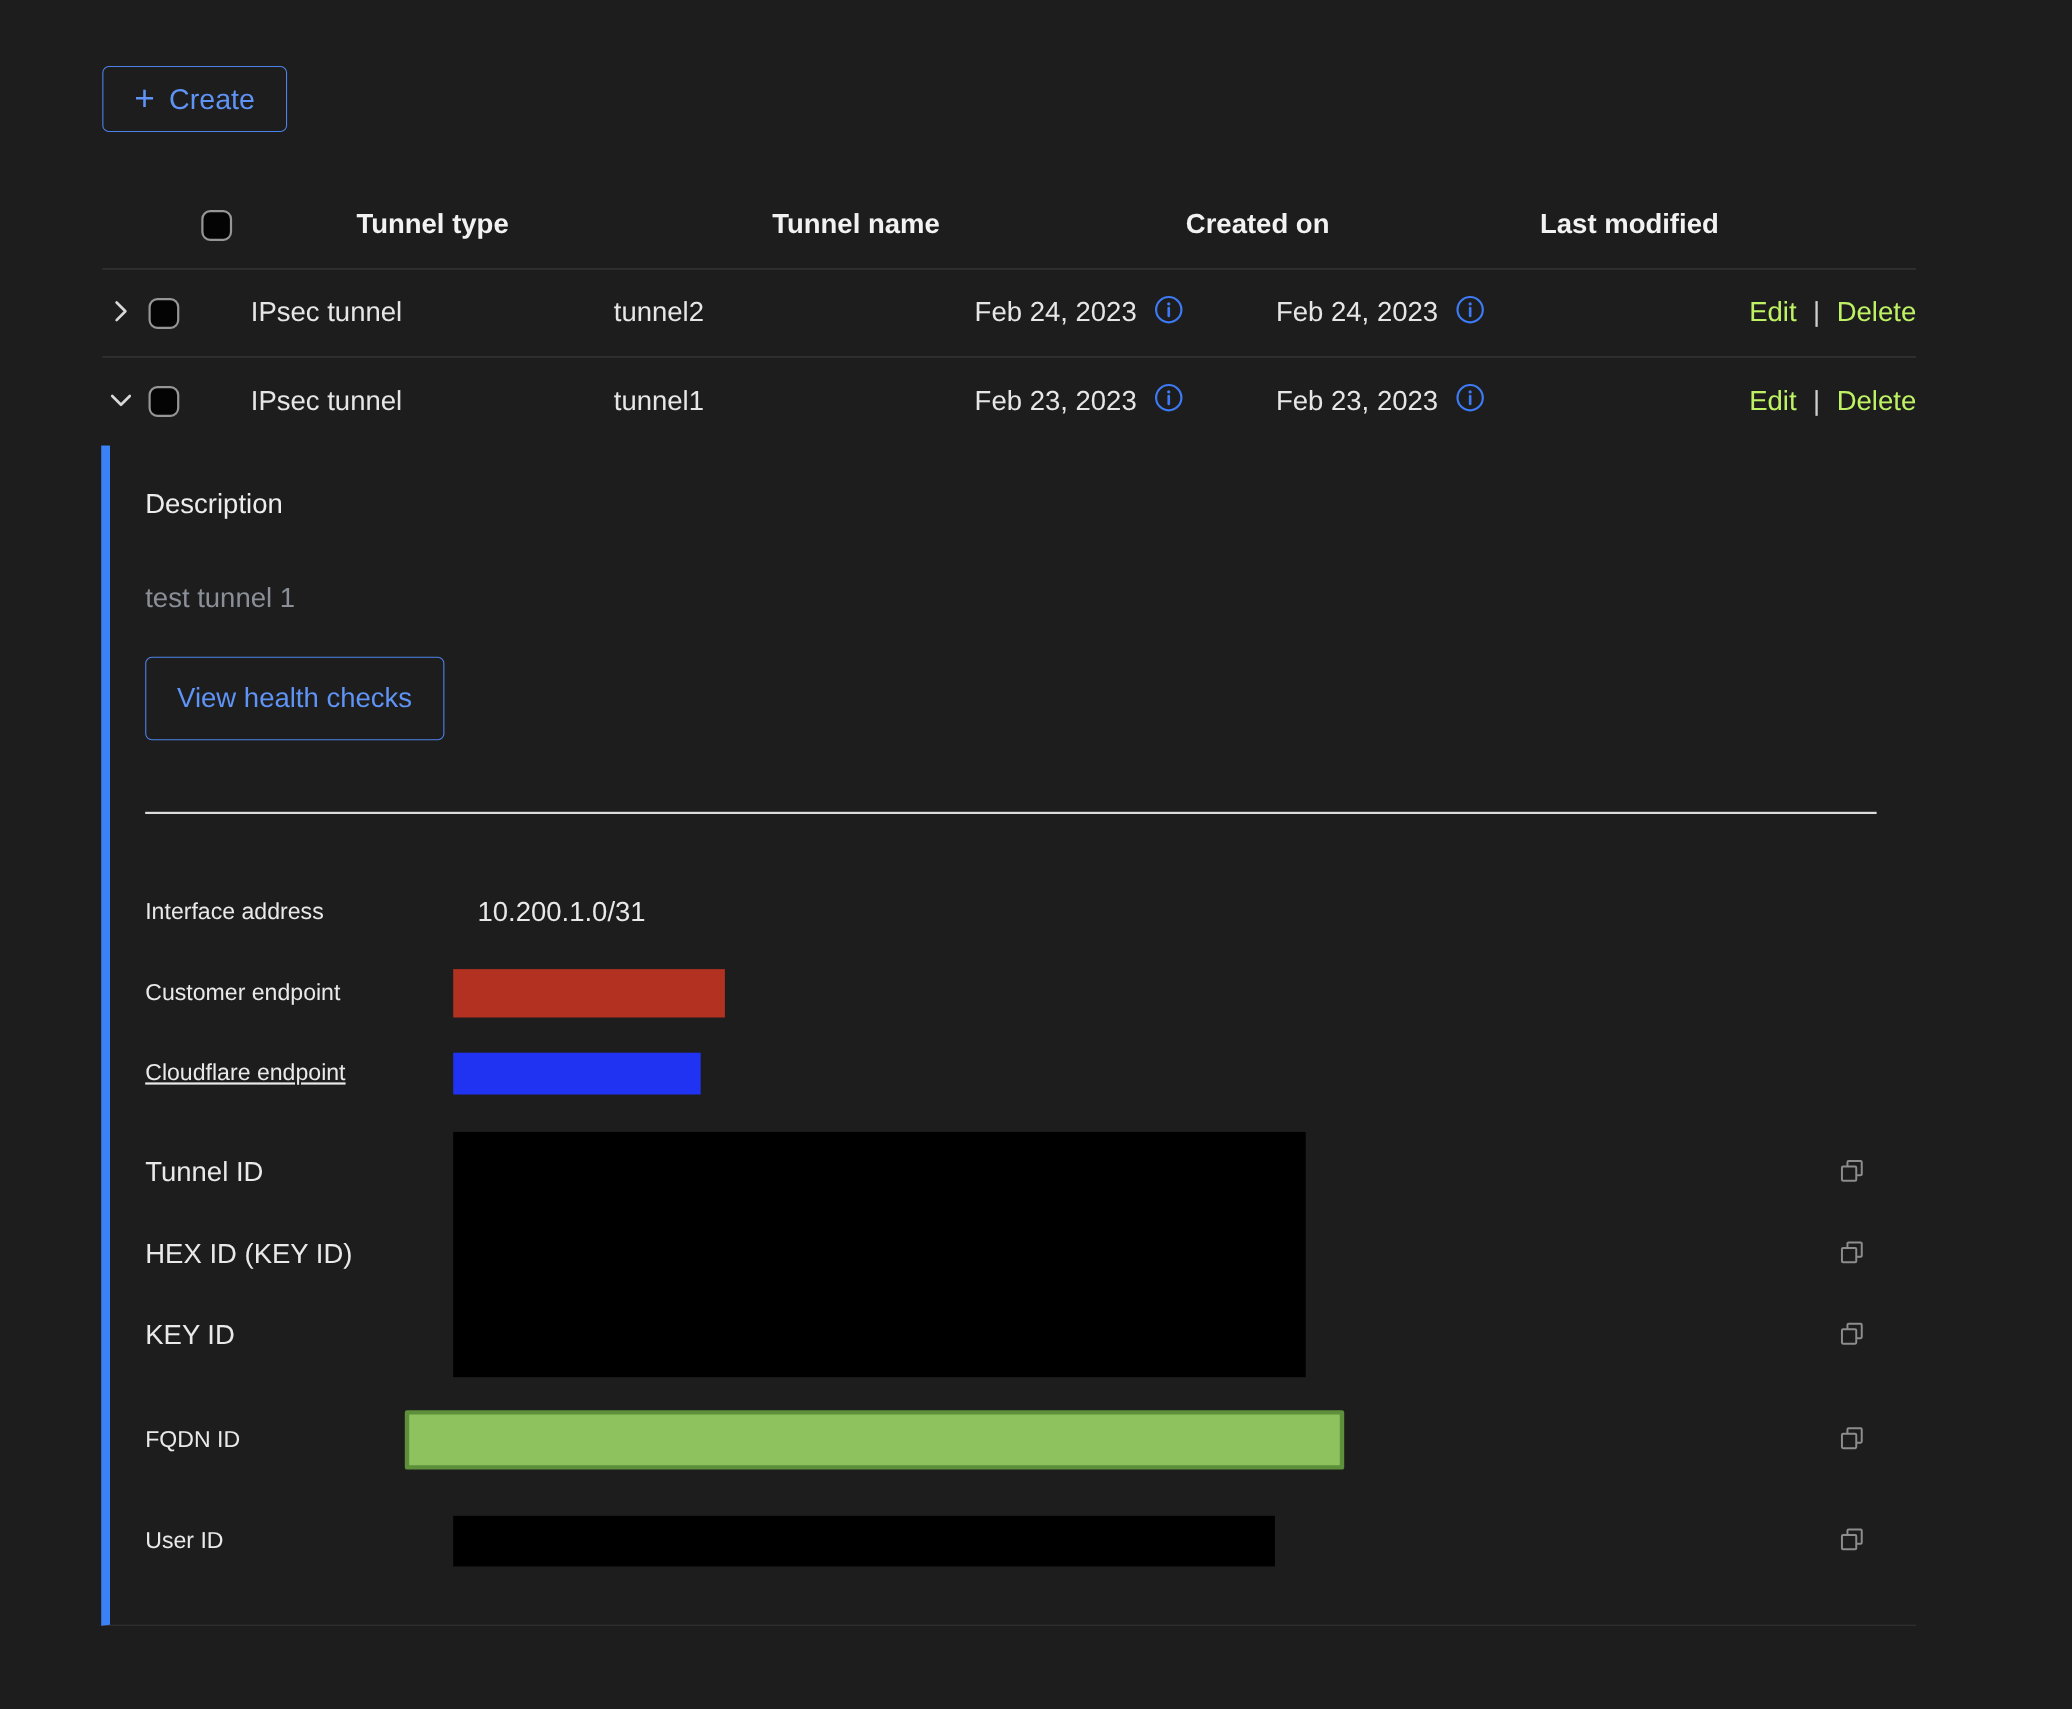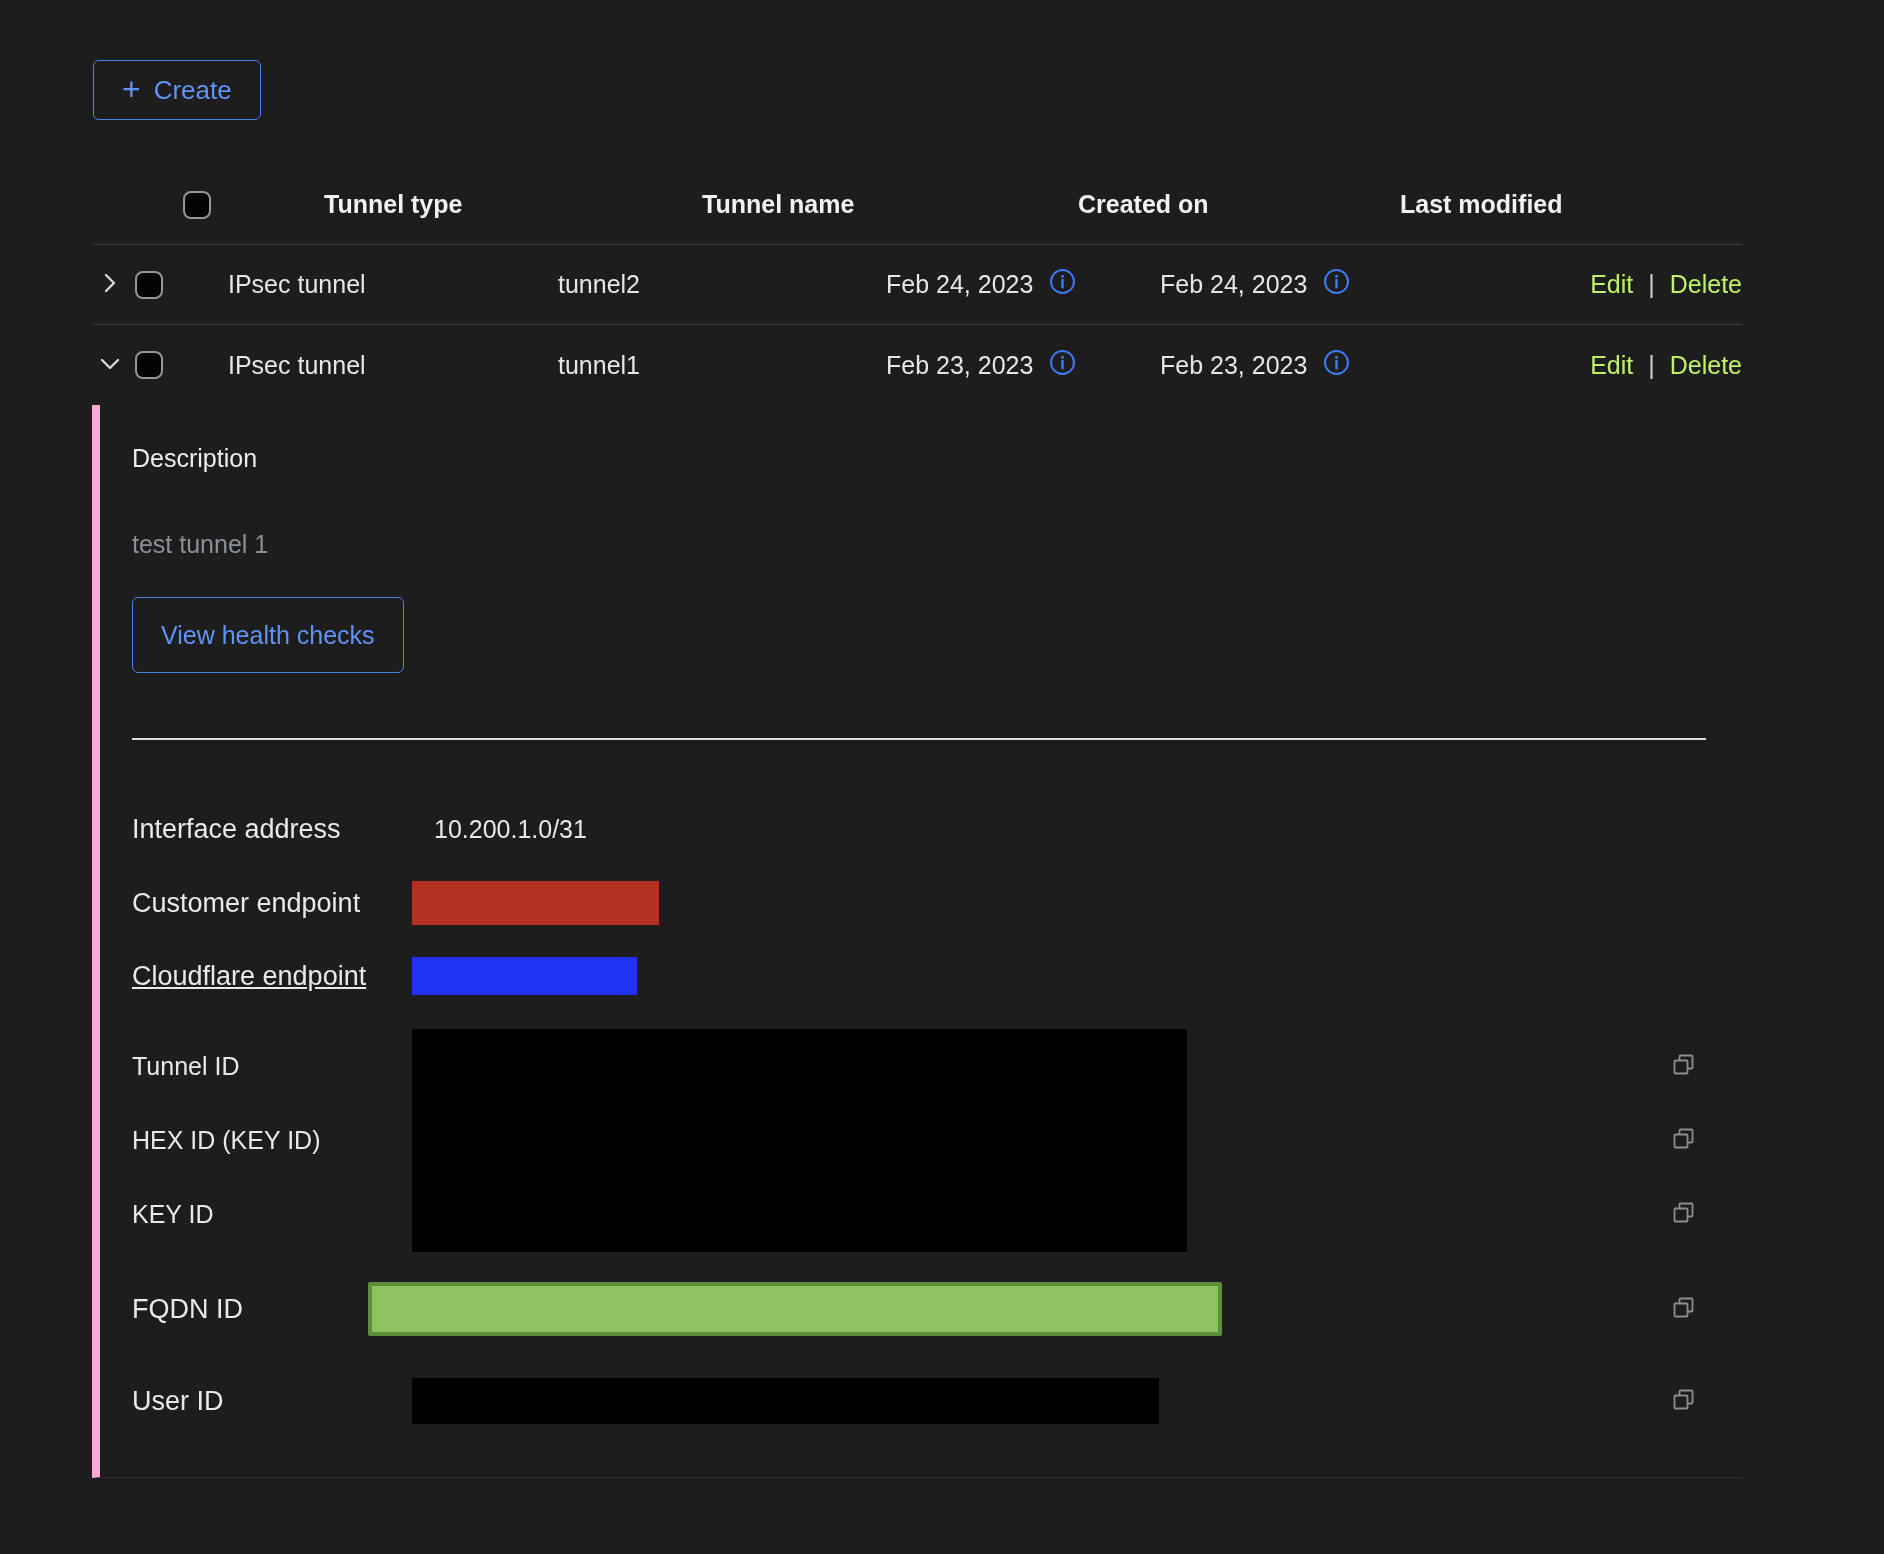--- a/index.html
+++ b/index.html
@@ -31,30 +31,30 @@
   .col-modified{ width:300px; padding-left:17px; display:flex; align-items:center; gap:16px; }
   .col-actions { flex:1; display:flex; justify-content:flex-end; align-items:center; gap:15px; font-size:25px; }
 
   .checkbox { appearance:none; -webkit-appearance:none; width:28px; height:28px;
               border:2px solid #969696; border-radius:8px; background:#040404; cursor:pointer; }
   .chev-btn { background:none; border:none; cursor:pointer; display:flex; align-items:center; padding:4px; }
   .link { color:#bef264; text-underline-offset:6px; cursor:pointer; }
   .sep  { color:#cfcfcf; }
 
   
-  .panel { margin-left:-1px; border-left:8px solid #f9a8d4; border-bottom:1px solid #333333;
+  .panel { margin-left:-1px; border-left:8px solid #3b82f6; border-bottom:1px solid #333333;
            height:1073px; padding-left:32px; padding-top:38px; width:1650px; }
   .desc-label { font-size:25px; color:#ededed; line-height:30px; }
   .desc-value { font-size:25px; color:#8a8f98; line-height:30px; margin-top:56px; }
   .health-btn { margin-top:38px; height:76px; font-size:25px; border-width:1.5px; }
   .panel-divider { margin-top:65px; margin-right:36px; border-top:2px solid #dcdcdc; height:0; }
 
   .fields { margin-top:52px; }
   .frow { display:flex; align-items:center; }
-  .frow .flabel { width:280px; font-size:27px; color:#e9e9e9; flex-shrink:0; }
+  .frow .flabel { width:280px; font-size:21px; color:#e9e9e9; flex-shrink:0; }
   .fvalue-text { font-size:25px; color:#e8e8e8; padding-left:22px; }
   .r-interface { height:74px; }
   .r-customer  { height:74px; }
   .r-cloudflare{ height:72px;text-decoration:underline; }
 
   .redact-red   { width:247px; height:44px; background:#b23121; }
   .redact-blue  { width:225px; height:38px; background:#2133f2; }
   .redact-black-big  { width:775px; height:223px; background:#000000; }
   .redact-green { width:854px; height:54px; background:#8dc25f; border:4px solid #5e8f3b;
                   border-radius:2px; margin-left:-44px; }

